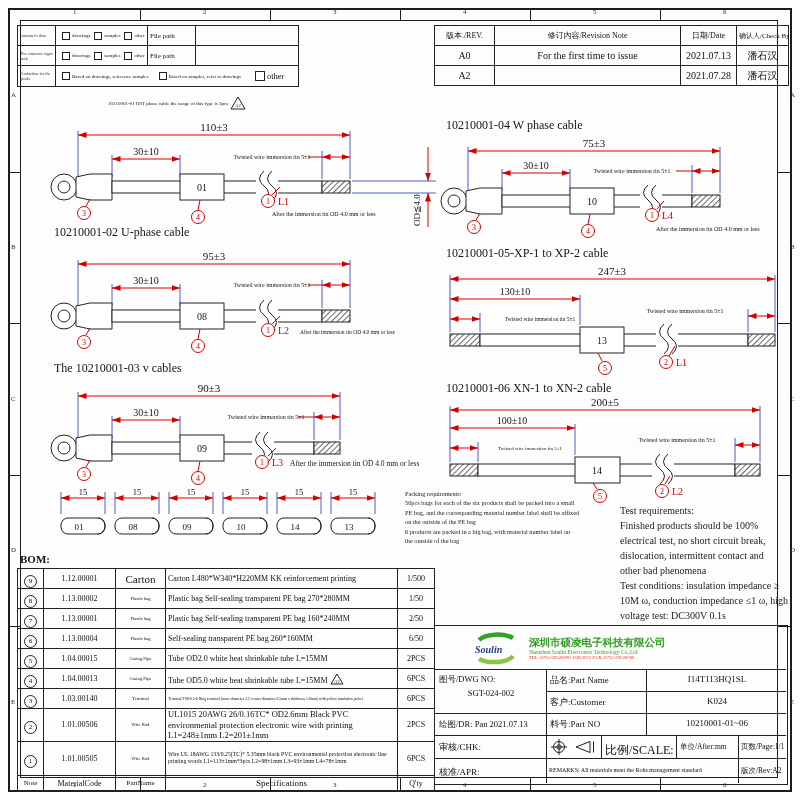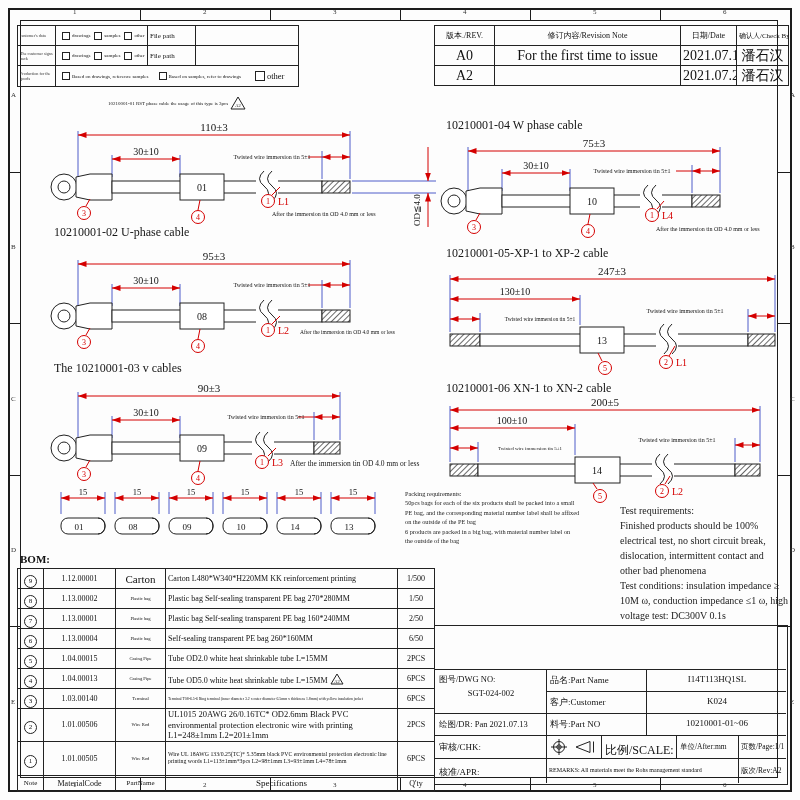--- a/index.html
+++ b/index.html
@@ -25,21 +25,21 @@
   .ct{left:17px;top:25px;width:280px;height:60px;border:1px solid #222}
   .ct .cell{position:absolute;border-right:1px solid #222;border-bottom:1px solid #222;box-sizing:border-box;display:flex;align-items:center;padding:0 2px;overflow:hidden}
   .ct .lab{font-size:4.2px;color:#333;font-family:"Liberation Serif",serif}
   .cb{display:inline-block;width:6px;height:6px;border:1px solid #222;background:#fff;margin:0 2px 0 4px;flex:none}
   .cb.big{width:8px;height:8px}
   .cl{font-size:5px;font-family:"Liberation Serif",serif;white-space:nowrap}
   .cl.big{font-size:8.5px}
   .fp{font-size:7px;font-family:"Liberation Serif",serif}
   
   table.rev{position:absolute;left:434px;top:25px;width:354px;border-collapse:collapse;table-layout:fixed;font-family:"Liberation Serif",serif}
-  table.rev td{border:1px solid #222;height:19px;text-align:center;font-size:14px;padding:0 2px;overflow:hidden;white-space:nowrap}
+  table.rev td{border:1px solid #222;height:19px;text-align:center;font-size:10px;padding:0 2px;overflow:hidden;white-space:nowrap}
   
   .note-block{white-space:pre-line;font-family:"Liberation Serif",serif;color:#222}
   
   .bom-title{left:20px;top:553px;font-size:11px;font-family:"Liberation Serif",serif;font-weight:bold}
   table.bom{position:absolute;left:17px;top:568px;width:417px;border-collapse:collapse;table-layout:fixed;font-family:"Liberation Serif",serif}
   table.bom td{border:1px solid #222;padding:0 2px;overflow:hidden;text-align:center}
   table.bom tr.h16{height:16px}  table.bom tr.h30{height:30px}  table.bom tr.h34{height:34px}
   td.spec{text-align:left !important}
   .cn{display:inline-block;width:11px;height:11px;line-height:11px;border:1px solid #222;border-radius:50%;font-size:7px;text-align:center;background:#fff}
   .code{font-size:8px}
@@ -607,20 +607,32 @@
   <div class="hl" style="left:111px;top:65px;width:240px;height:1px"></div>
   <div class="hl" style="left:0;top:87px;width:351px;height:1px"></div>
   <div class="hl" style="left:0;top:109px;width:351px;height:1px"></div>
   <div class="hl" style="left:0;top:132px;width:351px;height:1px"></div>
   <div class="vl" style="left:111px;top:43px;width:1px;height:114px"></div>
   <div class="vl" style="left:211px;top:43px;width:1px;height:66px"></div>
   <div class="vl" style="left:166px;top:109px;width:1px;height:23px"></div>
   <div class="vl" style="left:241px;top:109px;width:1px;height:23px"></div>
   <div class="vl" style="left:303px;top:109px;width:1px;height:48px"></div>
 
+  <div class="cell" style="left:28px;top:4px;width:300px;height:38px;display:flex;align-items:center">
+    <svg width="58" height="34" viewBox="0 0 58 34">
+      <path d="M16,8 A20,9 0 0 1 50,6" stroke="#35a22a" stroke-width="4.5" fill="none"></path>
+      <path d="M50,24 A20,9 0 0 1 16,27" stroke="#8bc53f" stroke-width="4.5" fill="none"></path>
+      <text x="12" y="21" class="soulin">Soulin</text>
+    </svg>
+    <div style="margin-left:8px">
+      <div class="logo-cn">深圳市硕凌电子科技有限公司</div>
+      <div class="logo-en">Shenzhen Soulin Electronics Technology Co.,Ltd</div>
+      <div class="logo-tel">TEL: 0755-29520696 13853672  FAX: 0755-29520706</div>
+    </div>
+  </div>
 
   <div class="cell" style="left:4px;top:48px;width:104px;height:36px;font-size:8.5px">
     <div>图号/DWG NO:</div>
     <div style="text-align:center;margin-top:2px">SGT-024-002</div>
   </div>
   <div class="cell" style="left:115px;top:48px;width:94px;height:14px;font-size:9px">品名:Part Name</div>
   <div class="cell" style="left:212px;top:48px;width:140px;height:14px;font-size:9px;text-align:center">I14T113HQ1SL</div>
   <div class="cell" style="left:115px;top:70px;width:94px;height:14px;font-size:9px">客户:Customer</div>
   <div class="cell" style="left:212px;top:70px;width:140px;height:14px;font-size:9px;text-align:center">K024</div>
   <div class="cell" style="left:4px;top:93px;width:104px;height:13px;font-size:8.5px">绘图/DR: Pan 2021.07.13</div>

